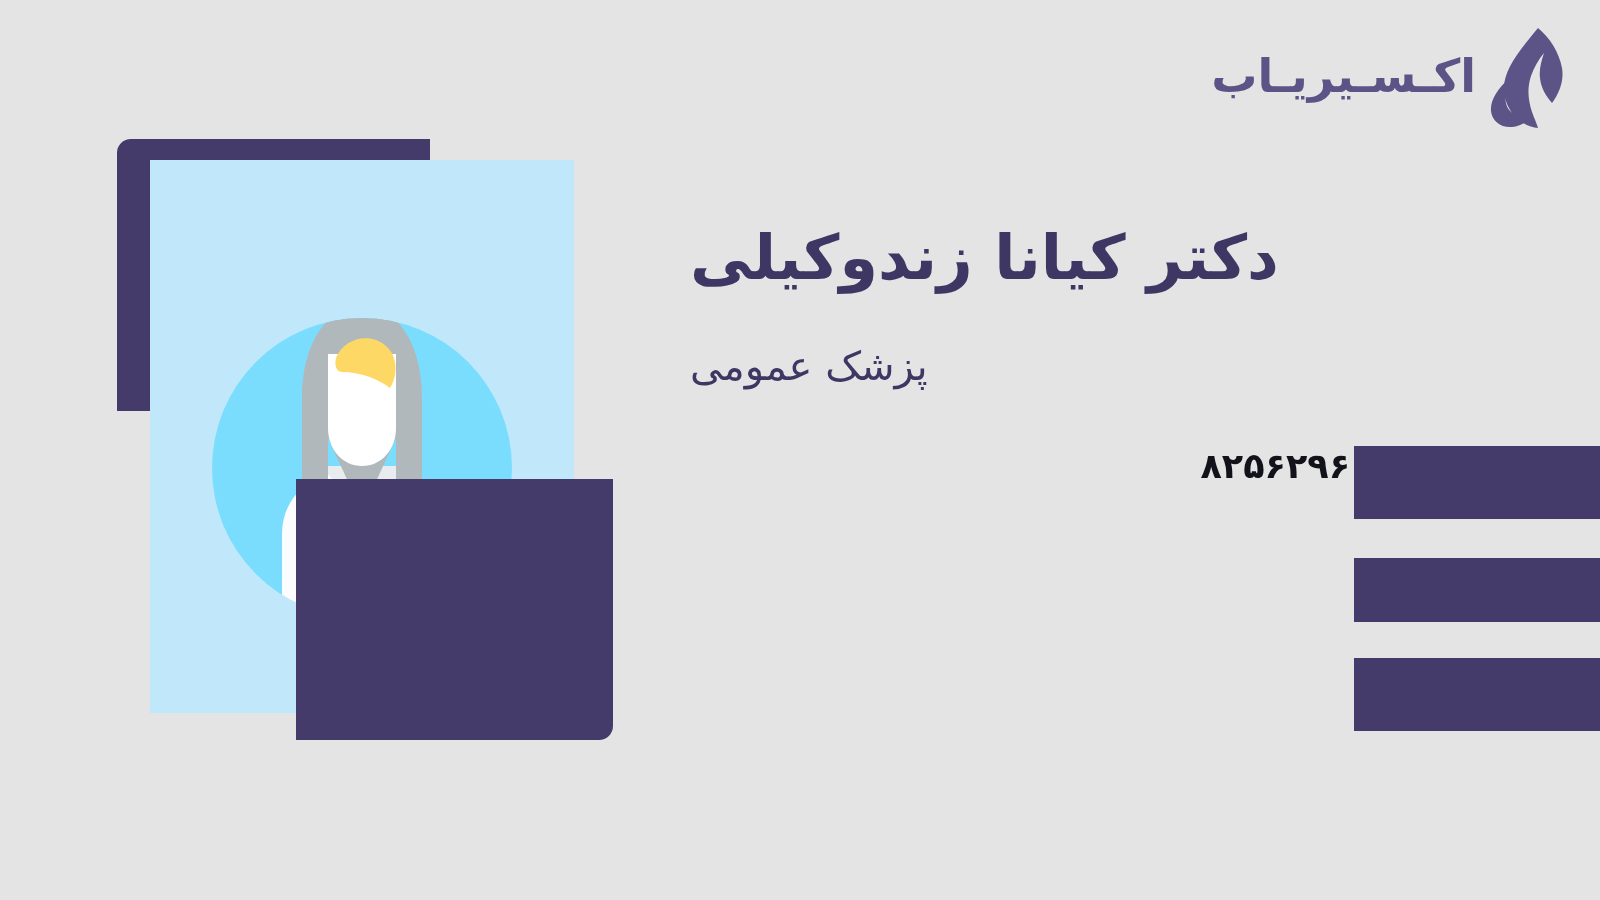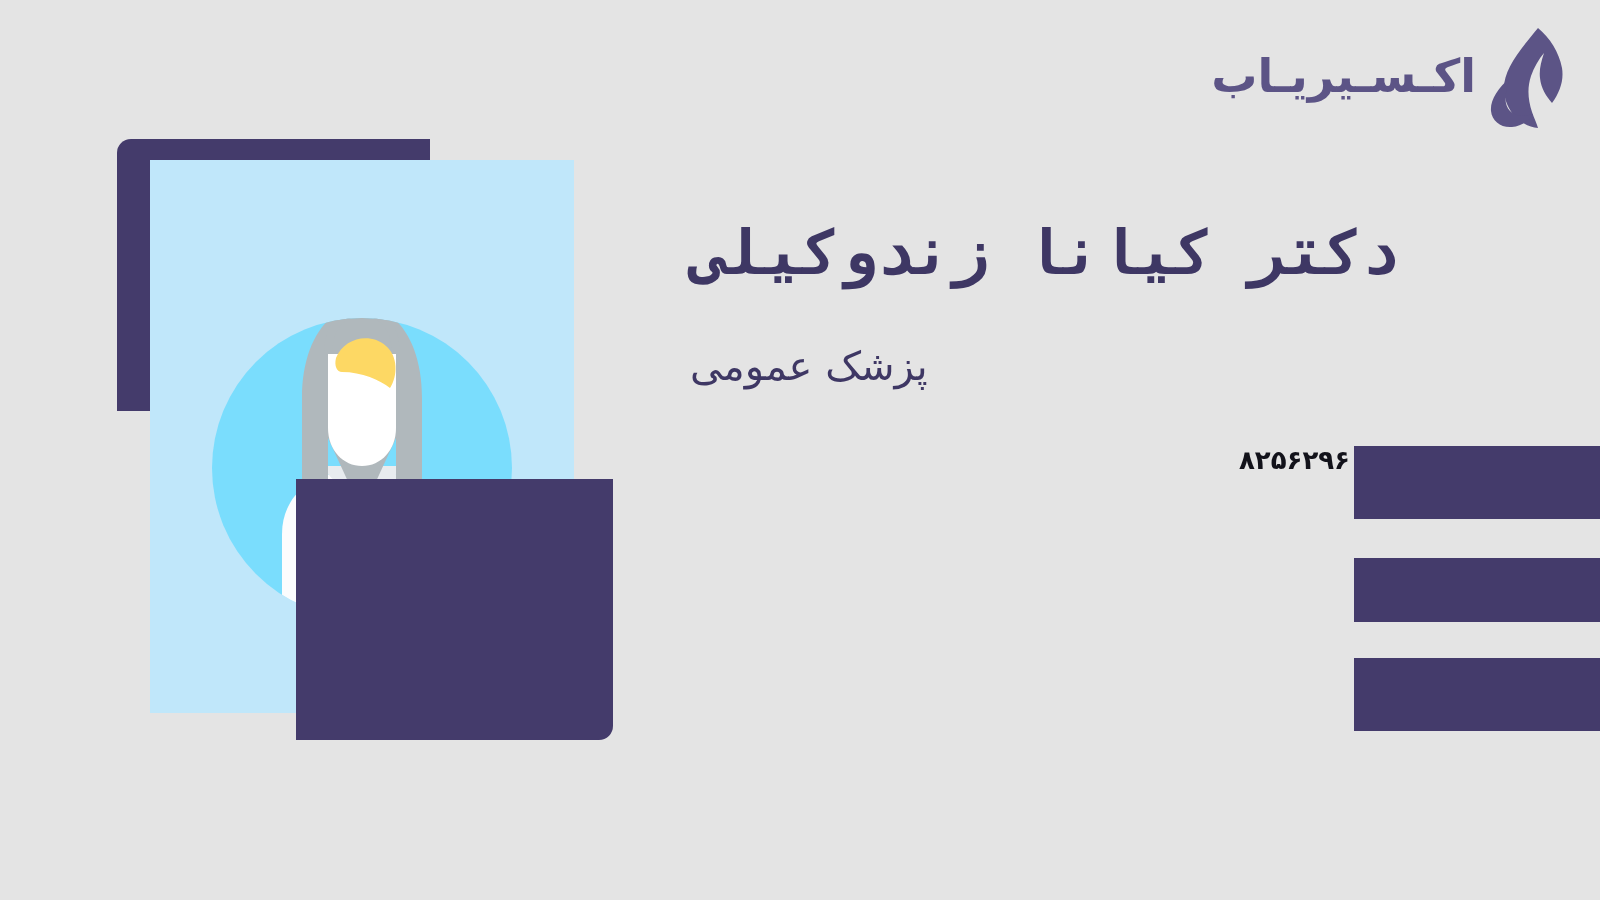--- a/index.html
+++ b/index.html
@@ -56,41 +56,40 @@
     top: 222px;
     right: 90px;
     width: 820px;
     text-align: left;
     direction: rtl;
     font-size: 62px;
     line-height: 1.16;
     font-weight: 700;
     color: #3e3764;
     white-space: nowrap;
-    font-family: Liberation Mono, monospace;
   }
   .doctor-specialty {
     position: absolute;
     top: 342px;
     right: 90px;
     width: 820px;
     text-align: left;
     direction: rtl;
     font-size: 40px;
     line-height: 1.2;
     font-weight: 400;
     color: #3e3764;
     white-space: nowrap;
   }
   .doctor-phone {
     position: absolute;
     top: 445px;
     right: 250px;
     direction: rtl;
-    font-size: 26px;
+    font-size: 35px;
     line-height: 1.2;
     font-weight: 700;
     color: #12121a;
     white-space: nowrap;
   }
   .doctor-address {
     position: absolute;
     top: 562px;
     right: 248px;
     direction: rtl;

